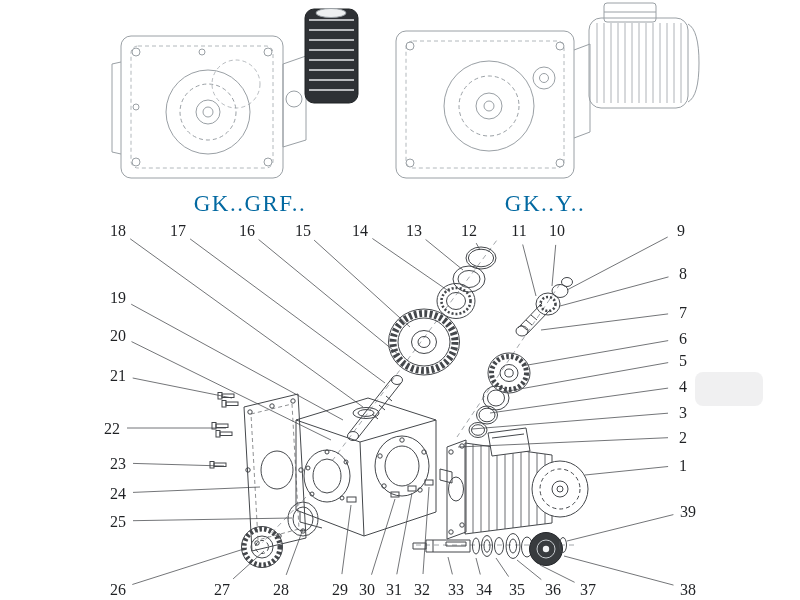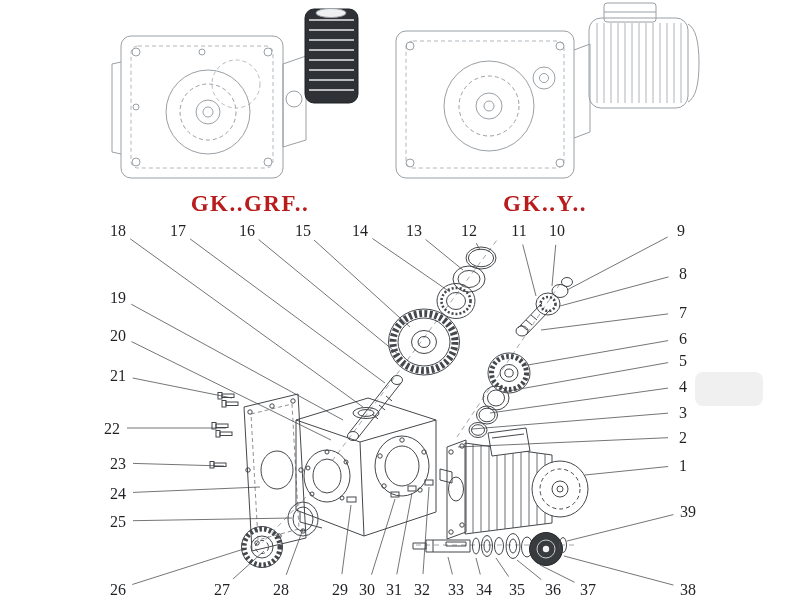--- a/index.html
+++ b/index.html
@@ -1,19 +1,19 @@
 <!DOCTYPE html>
 <html style="--ink: #44474b;"><head>
 <meta charset="utf-8">
 <style>
   html,body{margin:0;padding:0;width:800px;height:600px;background:#fff;overflow:hidden;}
   .stage{position:relative;width:800px;height:600px;background:#fff;font-family:"Liberation Serif",serif;}
   svg.layer{position:absolute;left:0;top:0;}
   .caption{position:absolute;transform:translateX(-50%);font-family:"Liberation Serif",serif;
-           font-weight:700;font-size:23px;letter-spacing:1.5px;color:#b91c1c;white-space:nowrap;line-height:1;}
+           font-weight:400;font-size:23px;letter-spacing:1.5px;color:#0369a1;white-space:nowrap;line-height:1;}
   .caption-left{left:250px;top:192px;}
   .caption-right{left:545px;top:192px;text-align:right;}
   .dash{stroke-dasharray:4 3;}
   .axis path{stroke:#8a8f94;stroke-width:0.8;fill:none;stroke-dasharray:5 4;}
   .teeth{stroke-dasharray:2.6 2.2;stroke-width:5;}
   .teeth-big{stroke-dasharray:2.8 2.4;stroke-width:7;}
   .balls{stroke-dasharray:2 2;stroke-width:2.6;}
   .fin-light{stroke:#e6e8ea;stroke-width:1.6;}
   .fins{stroke-width:0.8;}
   .fins2{stroke-width:0.8;}

